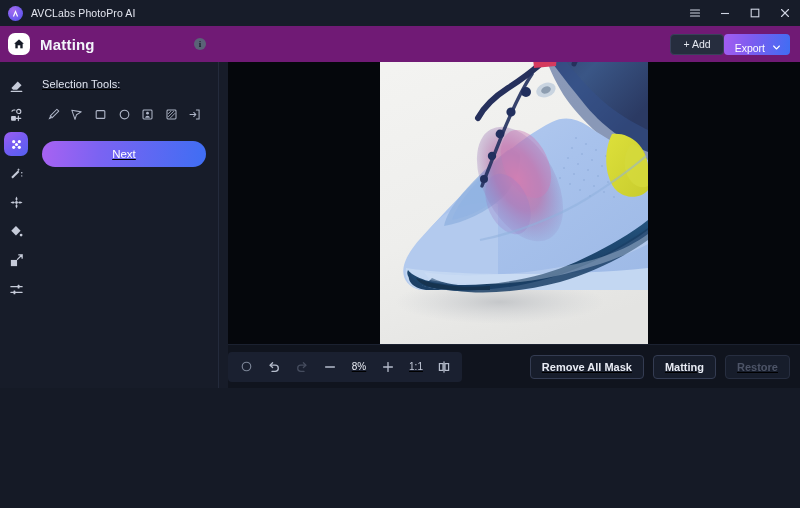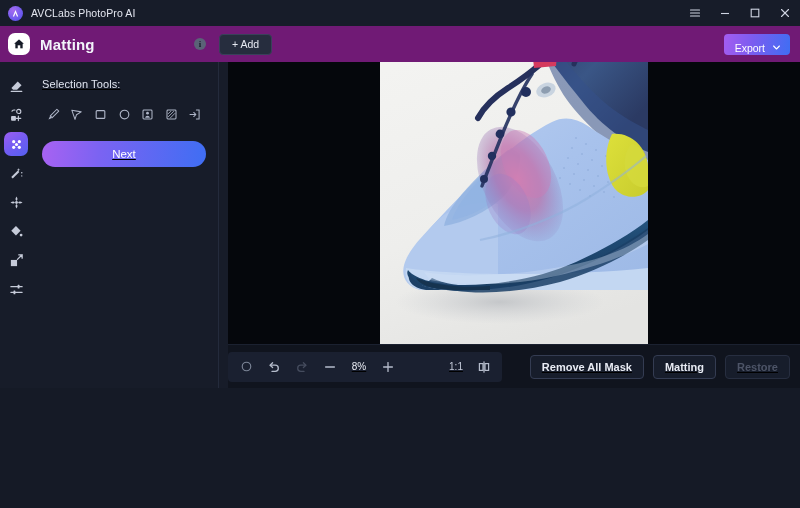--- a/index.html
+++ b/index.html
@@ -73,21 +73,21 @@
     margin-left: auto; margin-right: 13px;
     width: 12px; height: 12px; border-radius: 50%;
     background: #5a6377;
     display: flex; align-items: center; justify-content: center;
     font-size: 9px; font-weight: bold; color: #171c29;
     font-family: "Liberation Serif", serif;
     line-height: 12px;
   }
   .header-right {
     flex: 1; display: flex; align-items: center;
-    justify-content: space-between; gap: 9px; padding-right: 10px;
+    justify-content: flex-end; padding-right: 10px;
   }
   .btn-add {
     height: 21px; padding: 0 12px;
     background: #262d3e; border: 1px solid #39415a; border-radius: 4px;
     color: #e6e9f2; font-size: 10.5px;
     display: flex; align-items: center; gap: 4px;
     white-space: nowrap;
   }
   .btn-export {
     height: 21px; padding: 8px 9px 0 11px;
@@ -175,21 +175,21 @@
     background: #1a2030; border-radius: 4px;
     height: 30px; padding: 0 4px;
   }
   .tb-btn {
     min-width: 28px; height: 26px; padding: 0 6px;
     display: flex; align-items: center; justify-content: center;
     color: #99a1b5; font-size: 10px; border-radius: 4px;
   }
   .tb-btn.disabled { color: #454c5e; }
   .zoom-val { color: #e8ebf3; font-size: 10px; min-width: 30px; justify-content:center; }
-  .ratio { color: #c3c9d8; font-size: 10px; margin-left: 40px; }
+  .ratio { color: #c3c9d8; font-size: 10px; }
   .bottom-right { margin-left: auto; display: flex; align-items: center; gap: 9px; }
   .act-btn {
     height: 24px; padding: 0 11px;
     background: #171d2b; border: 1px solid #343c52; border-radius: 4px;
     color: #e8ebf3; font-size: 11px; font-weight: bold;
     display: flex; align-items: center; white-space: nowrap;
   }
   .act-btn.disabled { color: #4d5467; border-color: #272e40; text-align: right; }
   svg { pointer-events: none; }
 </style>

